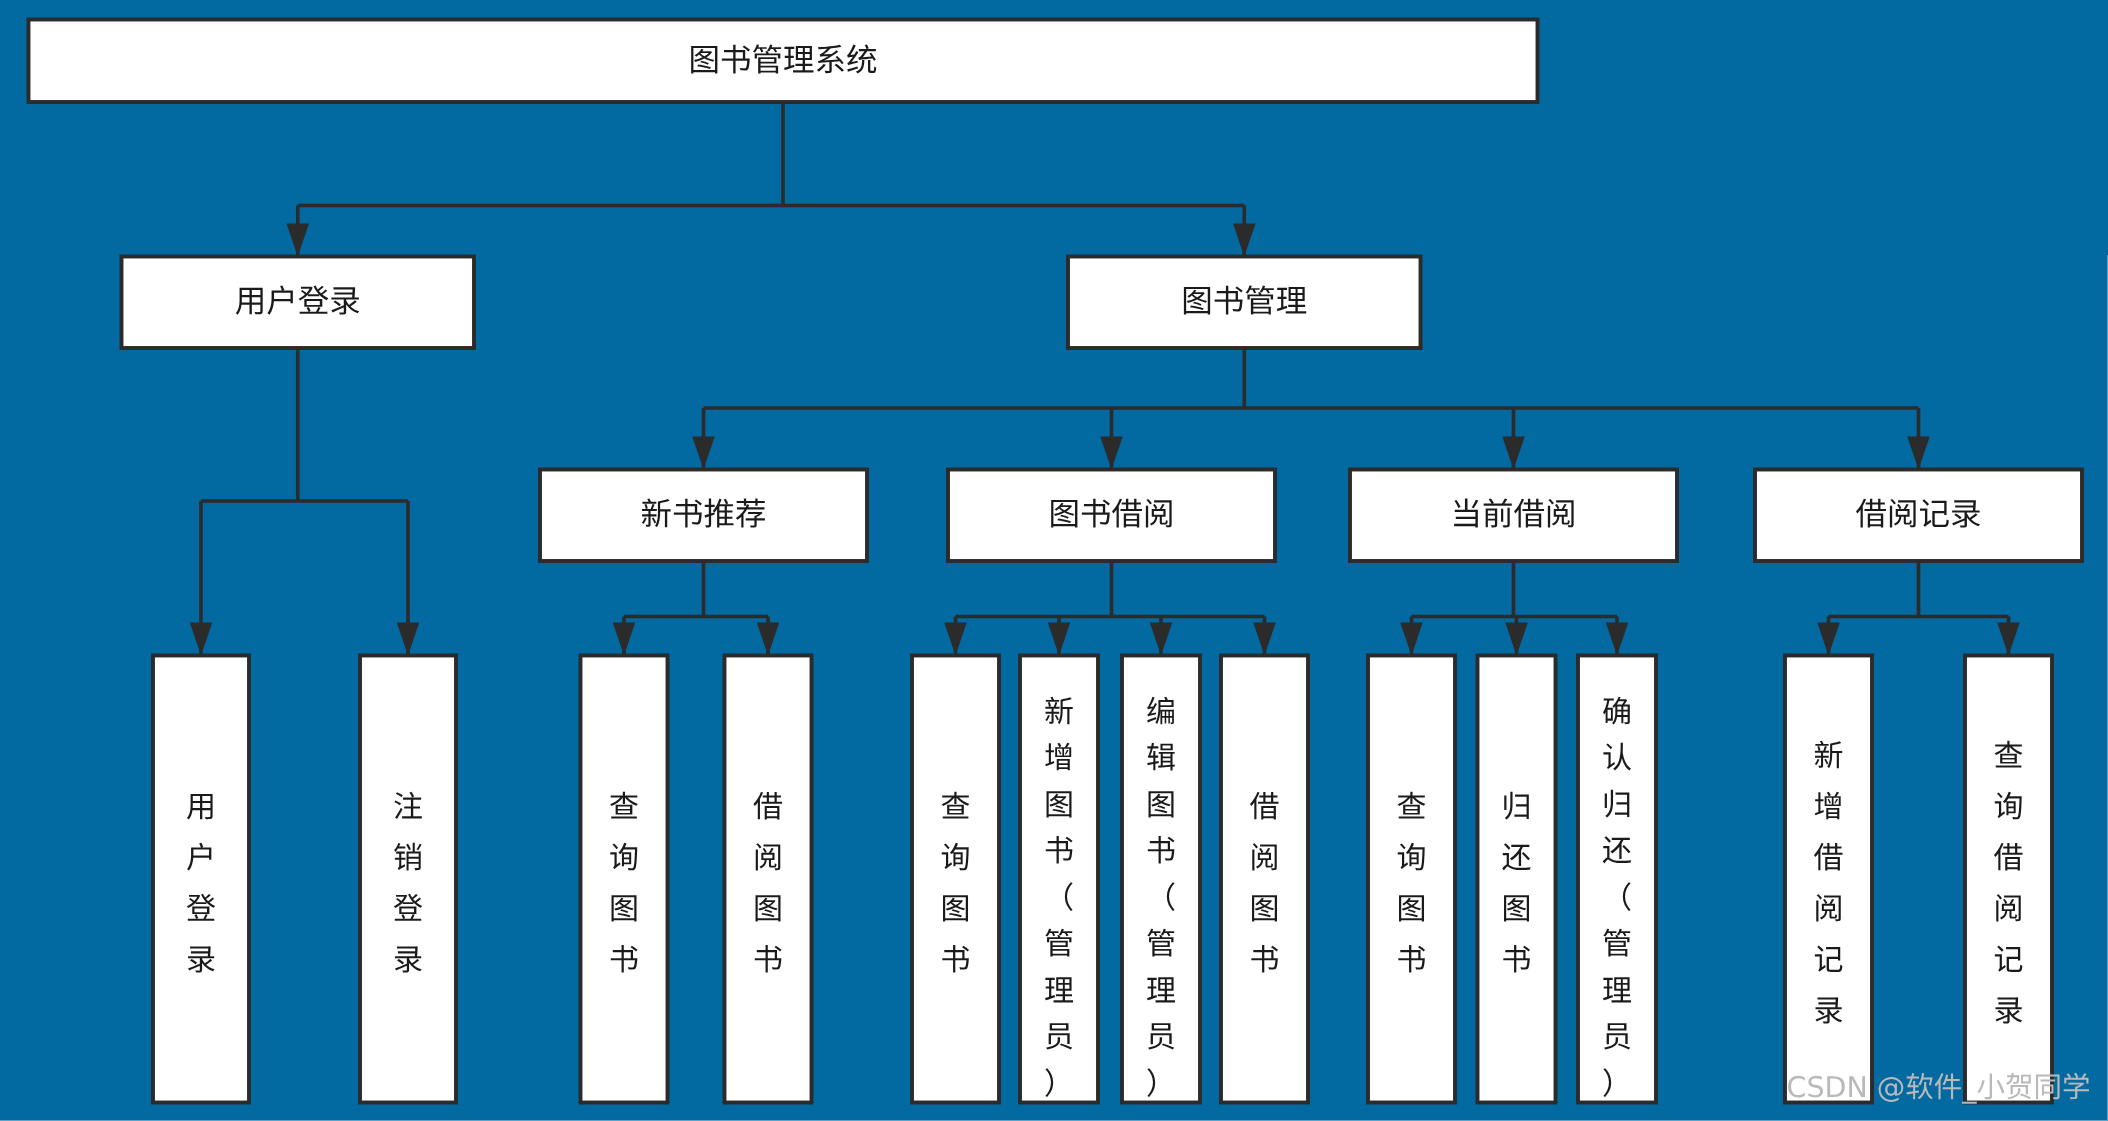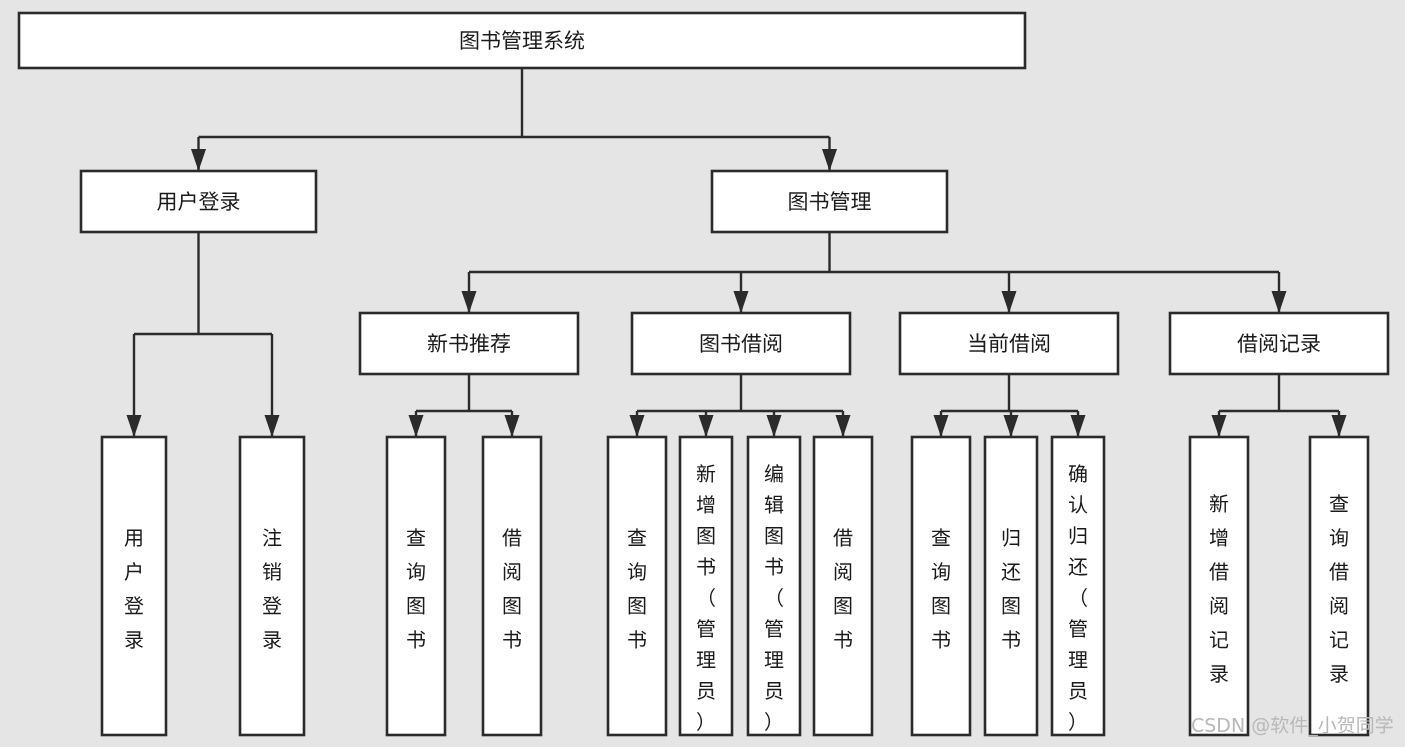--- a/index.html
+++ b/index.html
@@ -12,21 +12,21 @@
     width: 1405px;
     height: 747px;
     font-family: "DejaVu Sans", "Liberation Sans", sans-serif;
     overflow: hidden;
     position: relative;
   }
   #diagram-root {
     position: relative;
     width: 1405px;
     height: 747px;
-    background: #e5e5e5;
+    background: #0369a1;
   }
   svg.diagram-canvas {
     position: absolute;
     left: 0;
     top: 0;
     width: 1405px;
     height: 747px;
     display: block;
   }
   .node-box {

